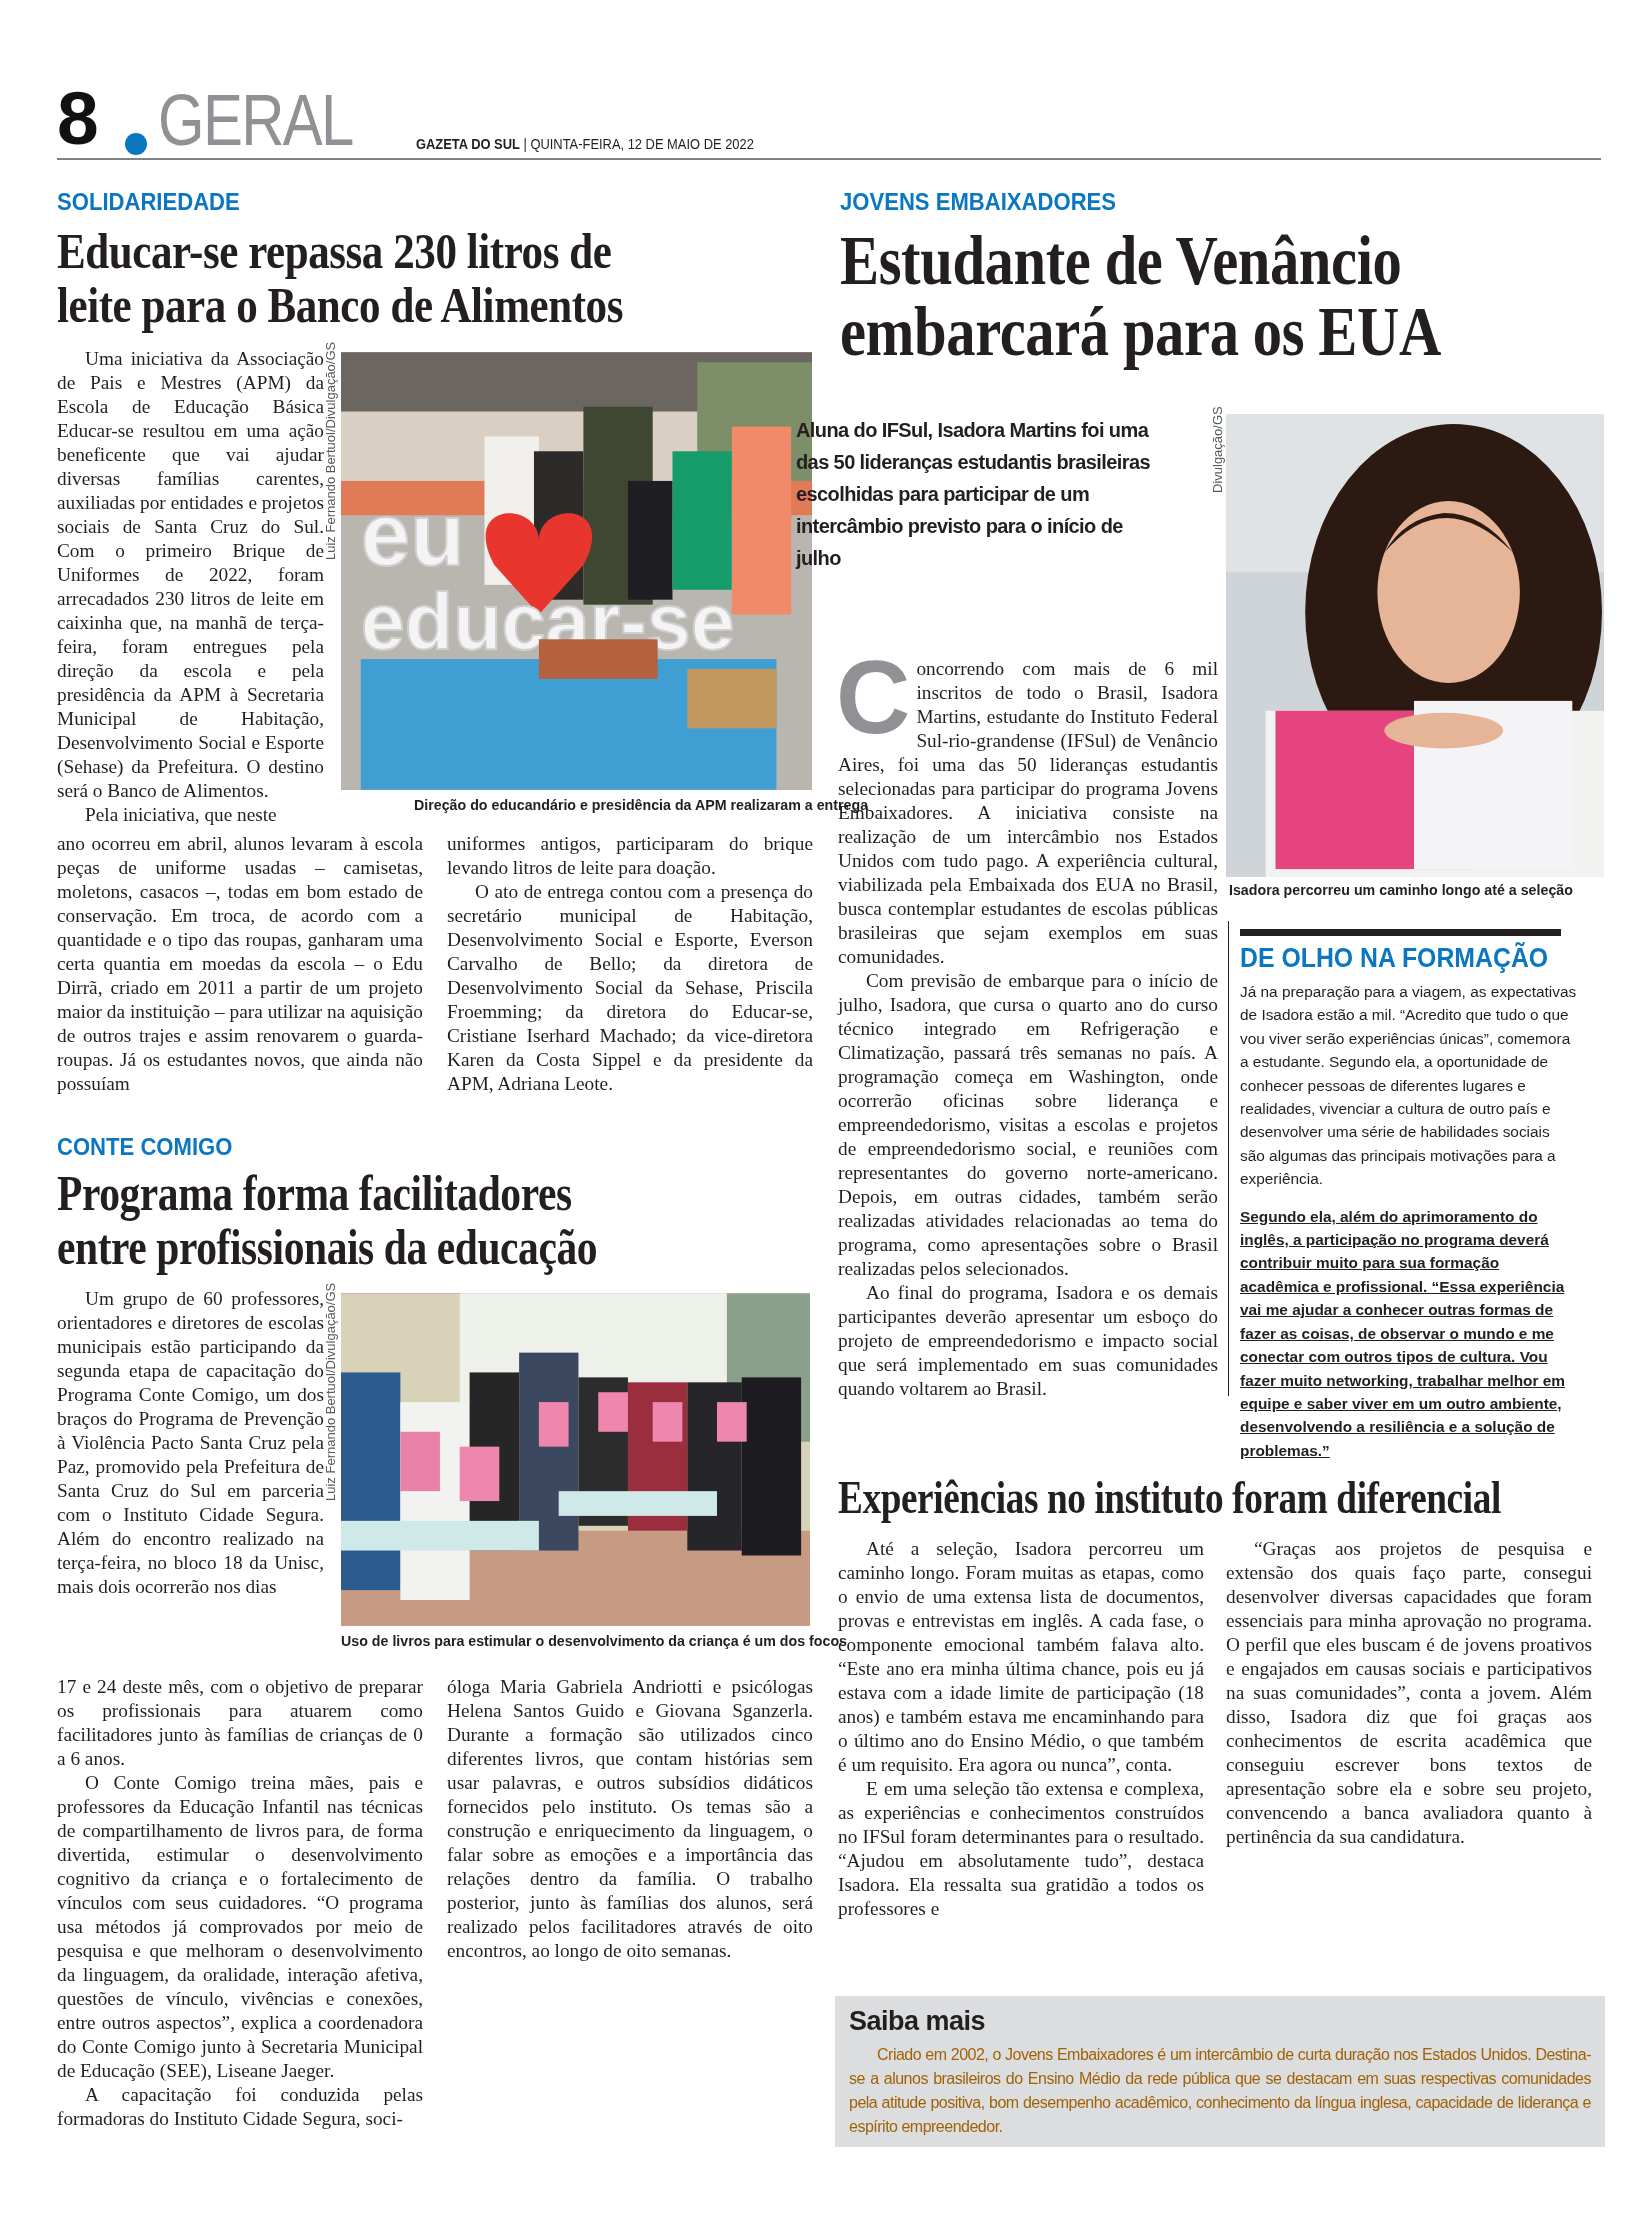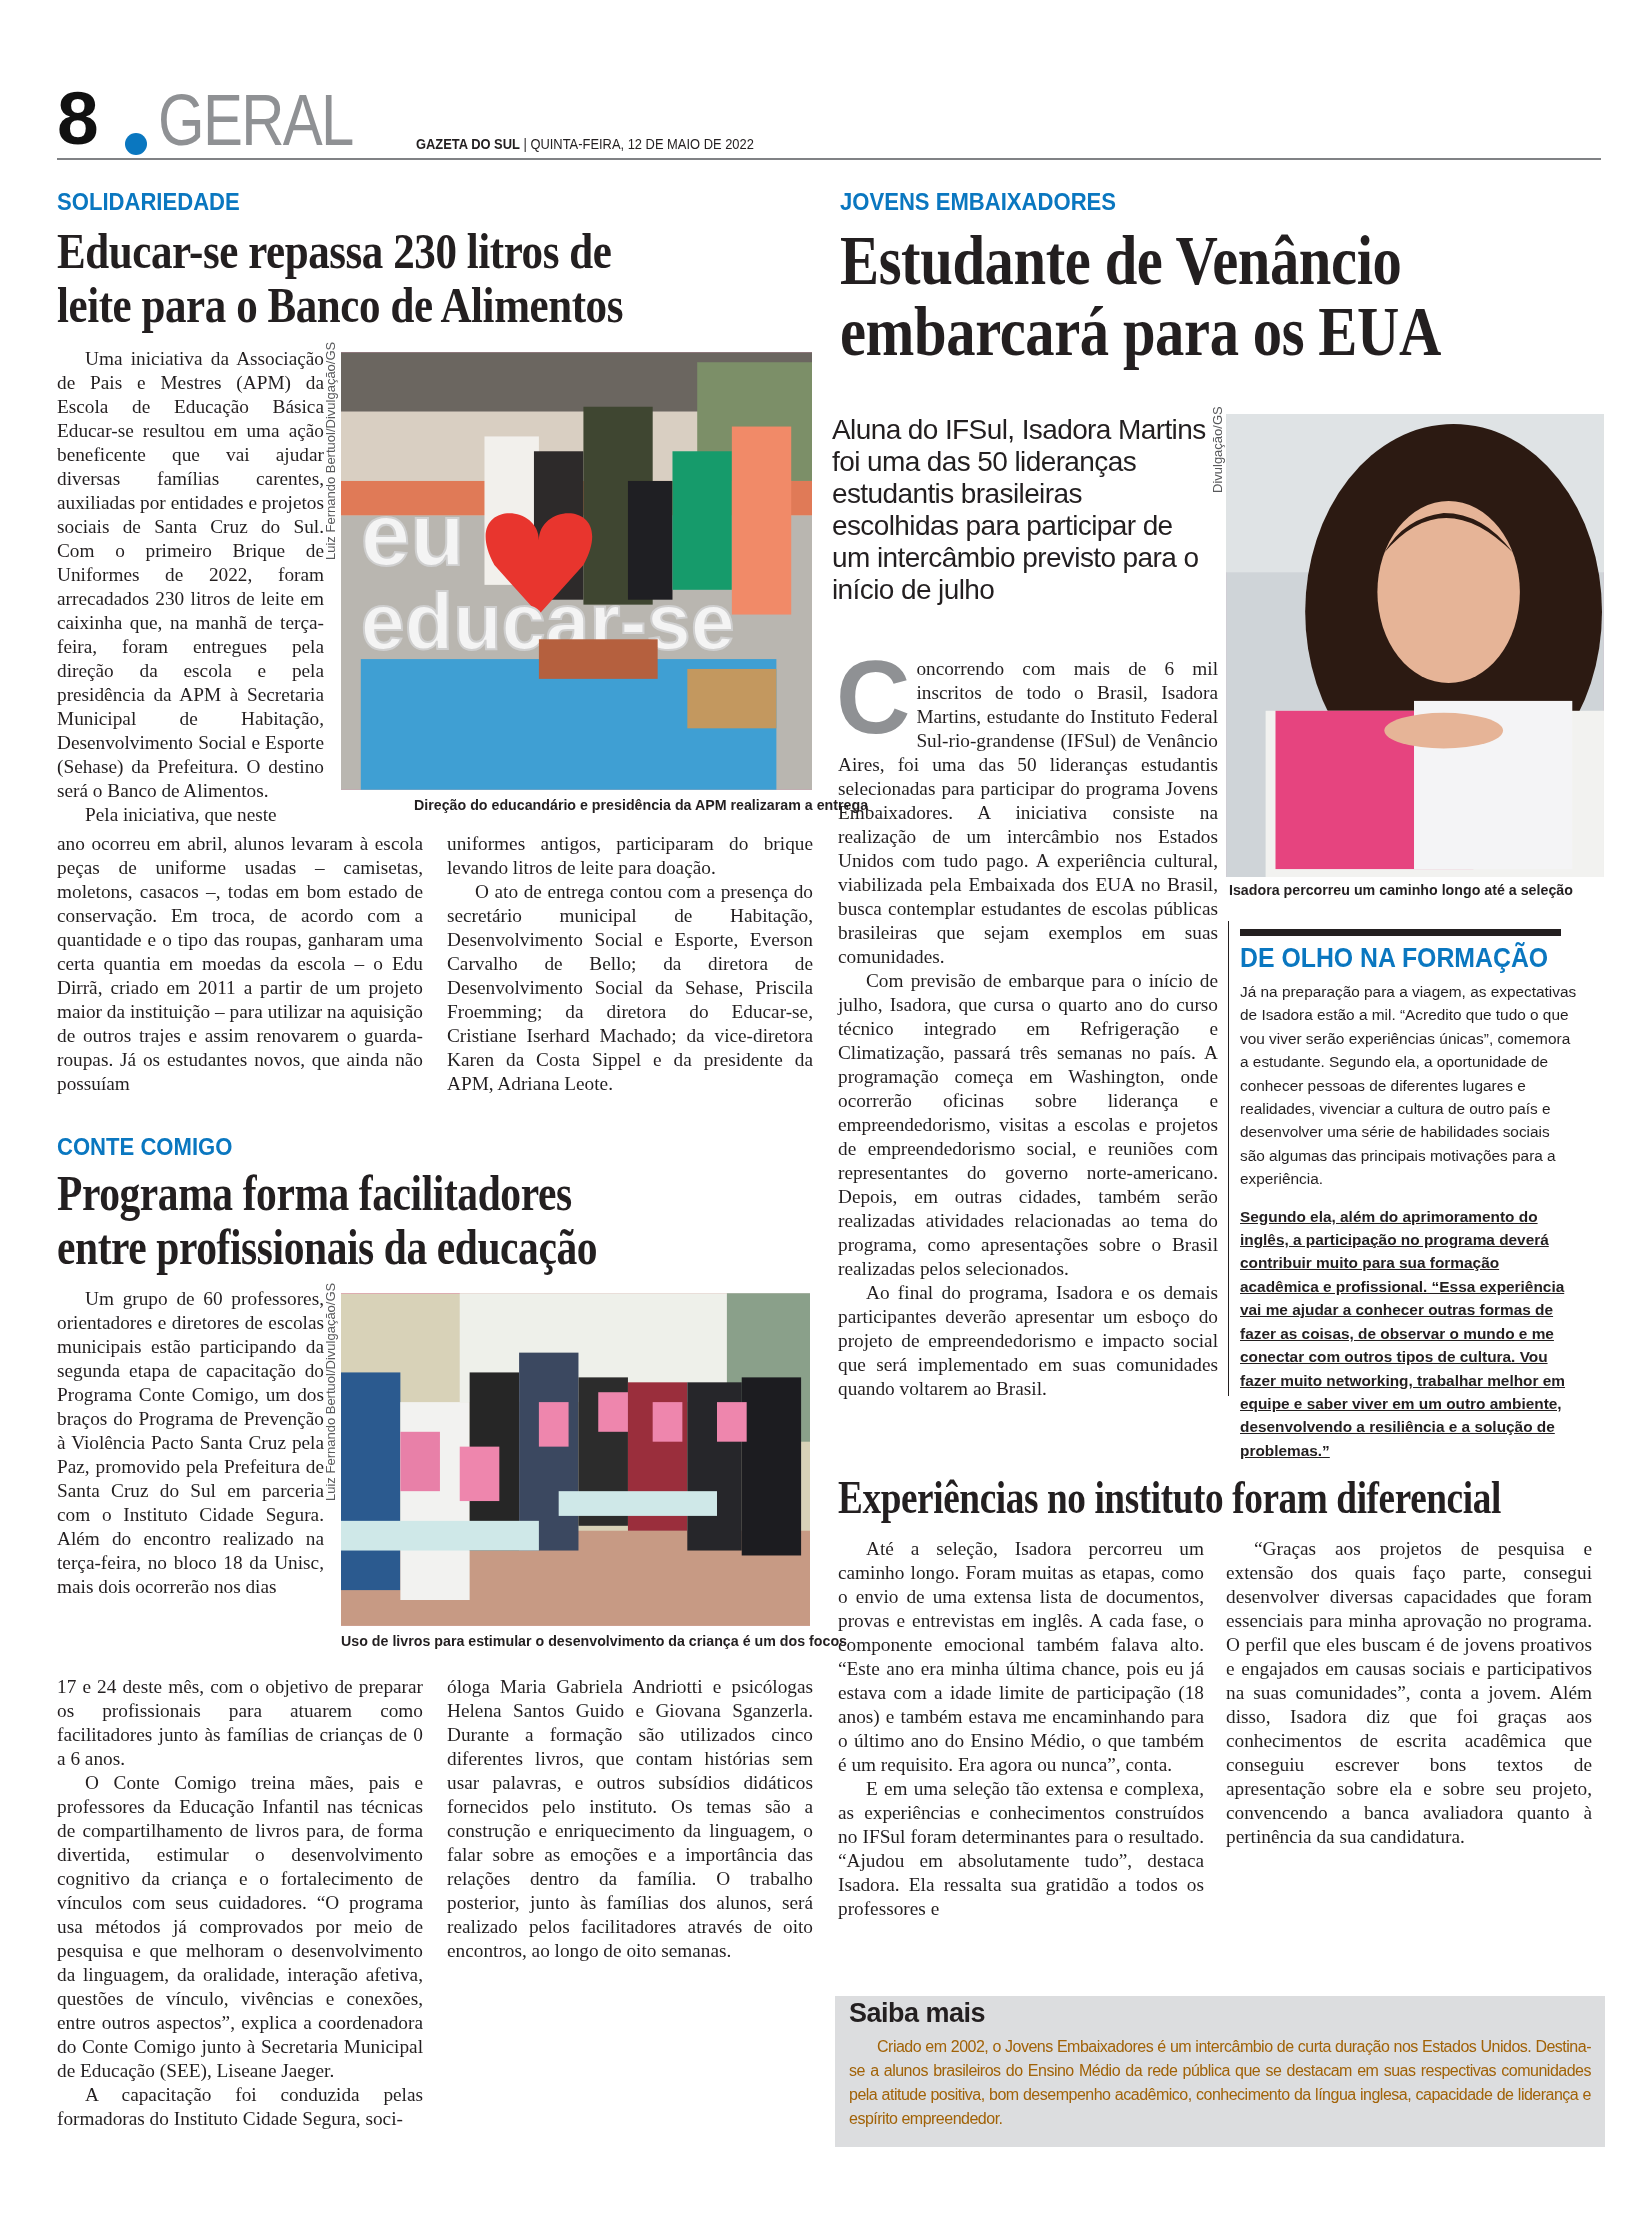--- a/index.html
+++ b/index.html
@@ -26,25 +26,25 @@
   .caption { font-family: "Liberation Sans", sans-serif; font-weight: 700; font-size: 15.3px; color: #231f20; white-space: nowrap; transform: scaleX(0.93); transform-origin: left top; }
 
   
   .sidebar-rule { left: 1240px; top: 929px; width: 321px; height: 7px; background: #231f20; }
   .sidebar-title { left: 1240px; top: 943px; font-family: "Liberation Sans", sans-serif; font-weight: 700; font-size: 27px; color: #0a77c0; white-space: nowrap; transform: scaleX(0.92); transform-origin: left top; }
   .sidebar-body { left: 1240px; top: 980px; width: 337px; font-family: "Liberation Sans", sans-serif; font-size: 15.4px; line-height: 23.4px; color: #231f20; }
   .sidebar-body p + p { margin-top: 14px; text-decoration: underline; }
   .sidebar-body .bold { font-weight: 700; }
   .vrule { left: 1228px; top: 921px; width: 1px; height: 475px; background: #231f20; }
 
-  .standfirst { left: 832px; top: 414px; width: 376px; font-family: "Liberation Sans", sans-serif; font-weight: 400; font-size: 28px; line-height: 32px; color: #231f20; letter-spacing: -0.6px; }
+  .standfirst { left: 796px; top: 414px; width: 376px; font-family: "Liberation Sans", sans-serif; font-weight: 700; font-size: 20px; line-height: 32px; color: #231f20; letter-spacing: -0.6px; }
 
   .dropcap { float: left; font-family: "Liberation Sans", sans-serif; font-weight: 700; font-size: 103px; line-height: 77px; color: #8f9194; margin: 2px 6px -6px -2px; }
 
-  .saiba { left: 835px; top: 1996px; width: 770px; height: 151px; background: #dcdddf; padding: 2px 14px; }
+  .saiba { left: 835px; top: 1996px; width: 770px; height: 151px; background: #dcdddf; padding: 10px 14px; }
   .saiba-title { font-family: "Liberation Sans", sans-serif; font-weight: 700; font-size: 27px; color: #231f20; letter-spacing: -0.5px; }
   .saiba-body { margin-top: 6px; font-family: "Liberation Sans", sans-serif; font-size: 16px; line-height: 24px; color: #a16207; text-align: justify; text-indent: 28px; letter-spacing: -0.5px; }
 </style>
 </head>
 <body>
 
 <div class="abs page-num">8</div>
 <div class="abs page-dot"></div>
 <div class="abs section-name">GERAL</div>
 <div class="abs masthead">

